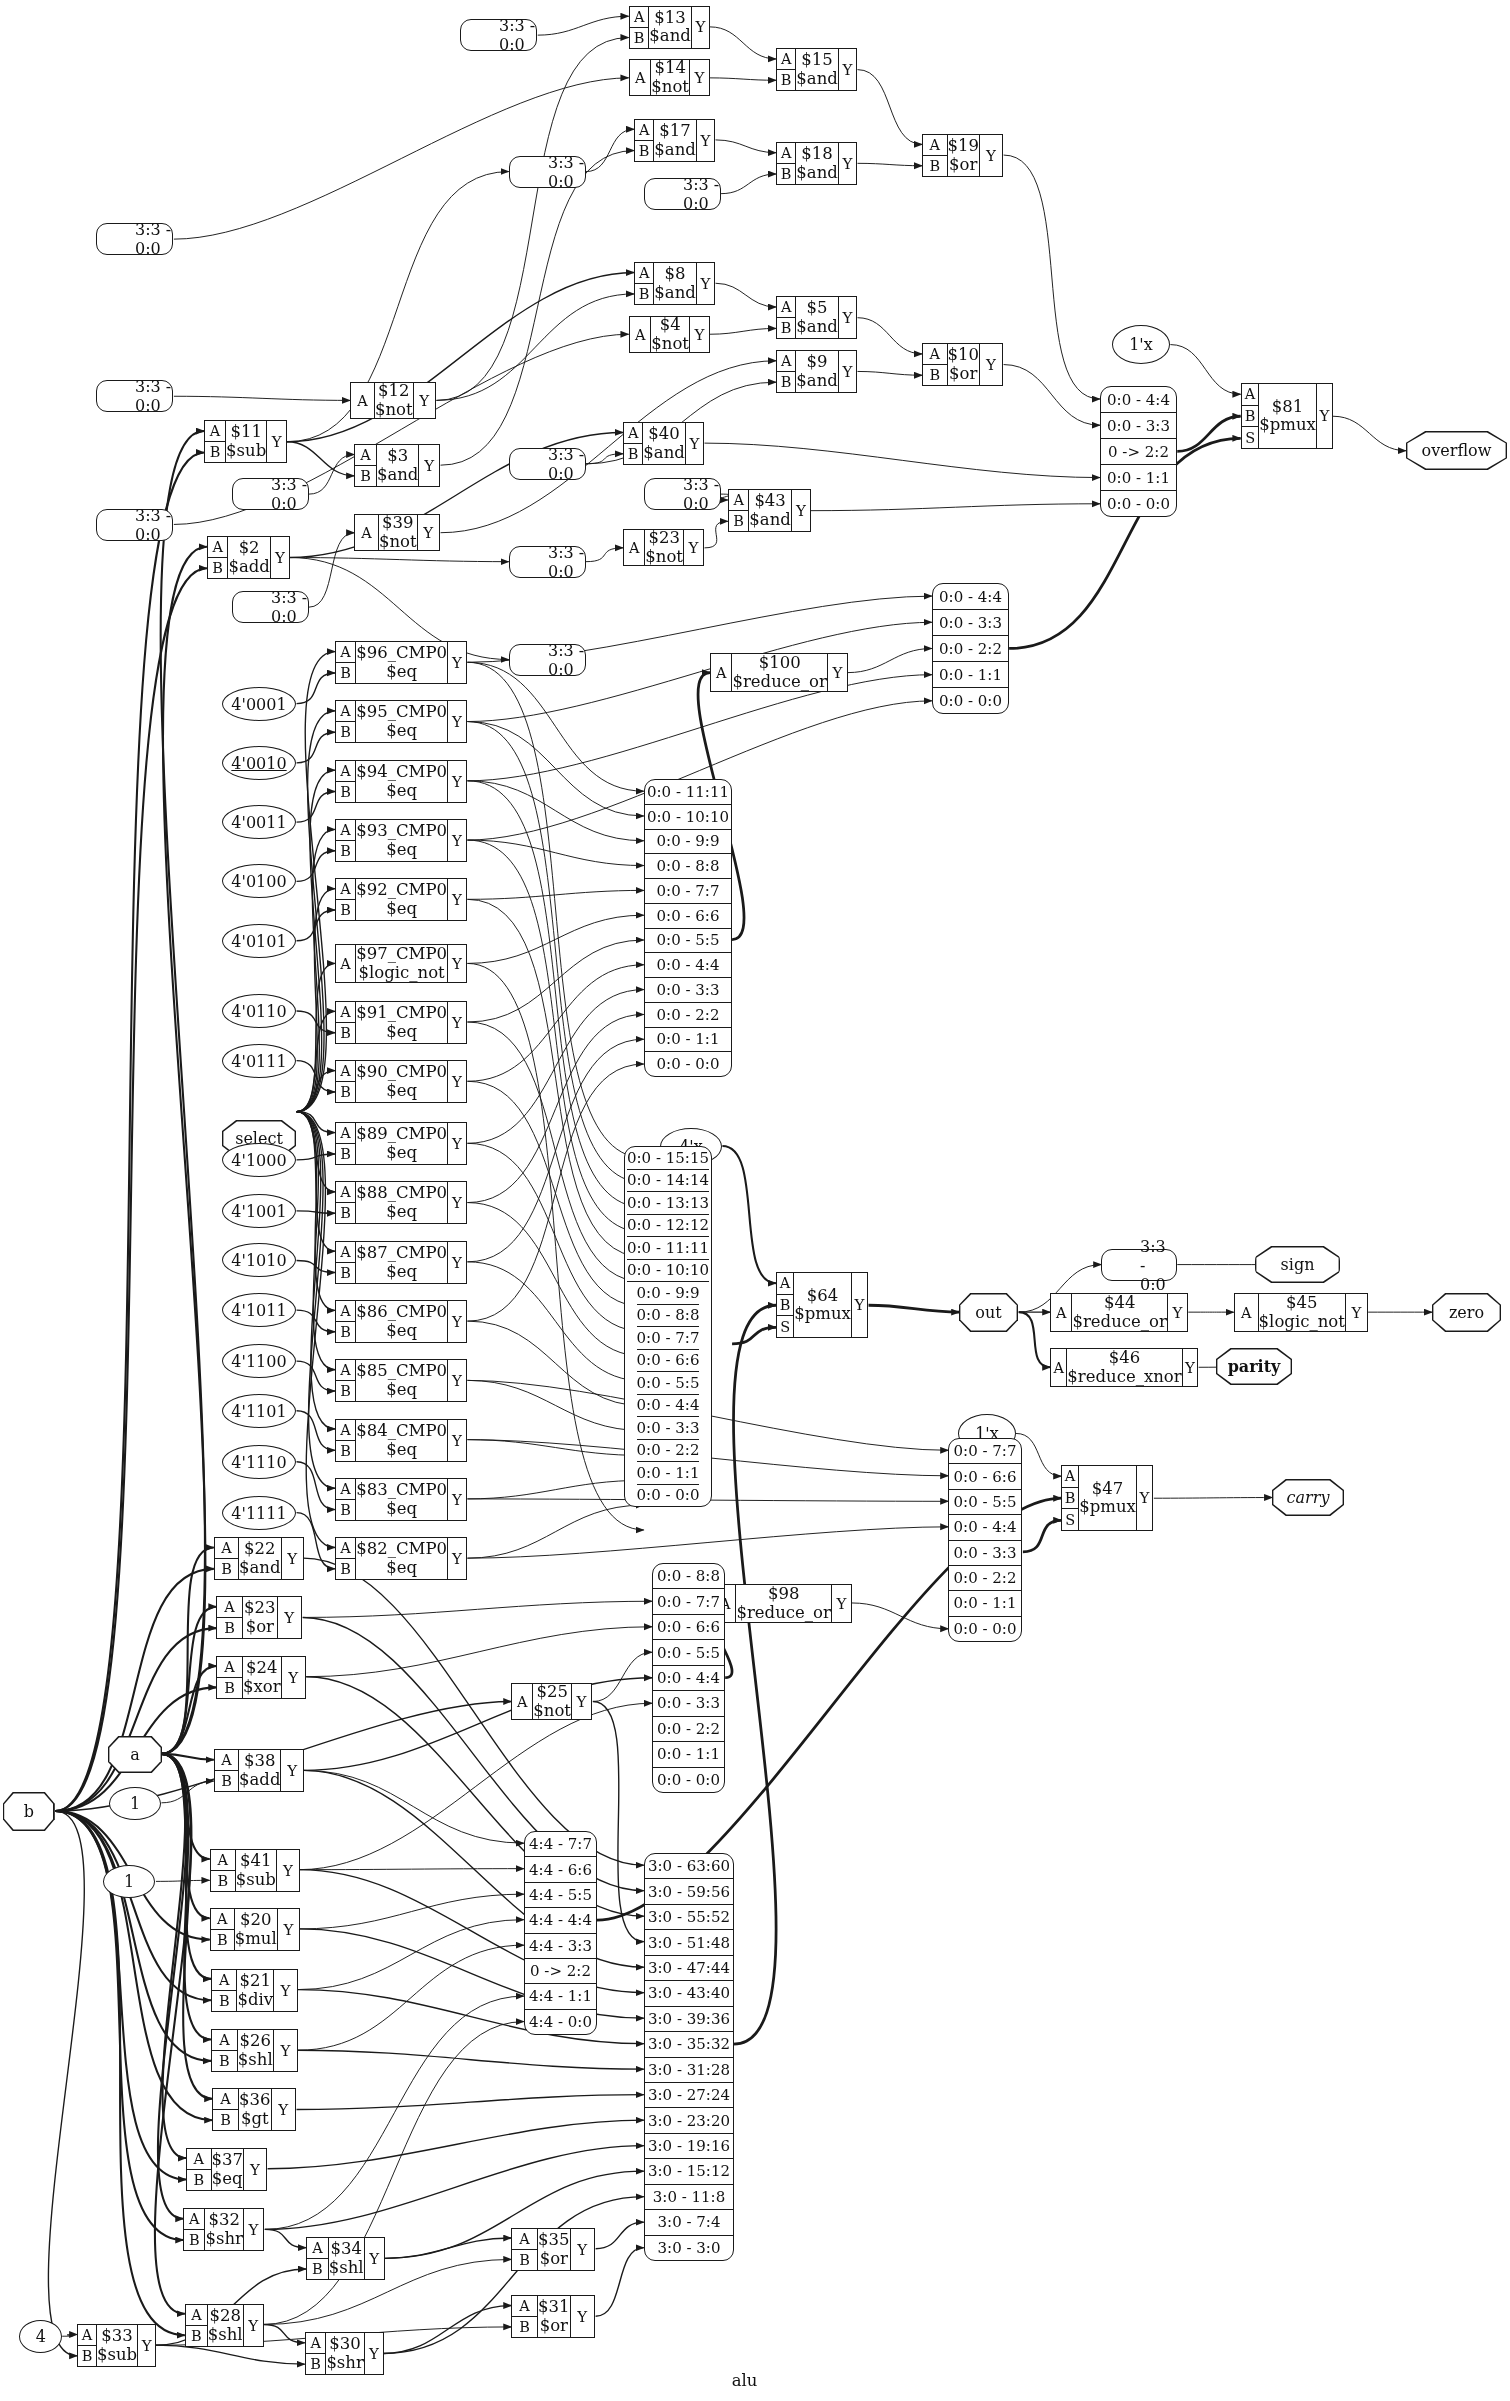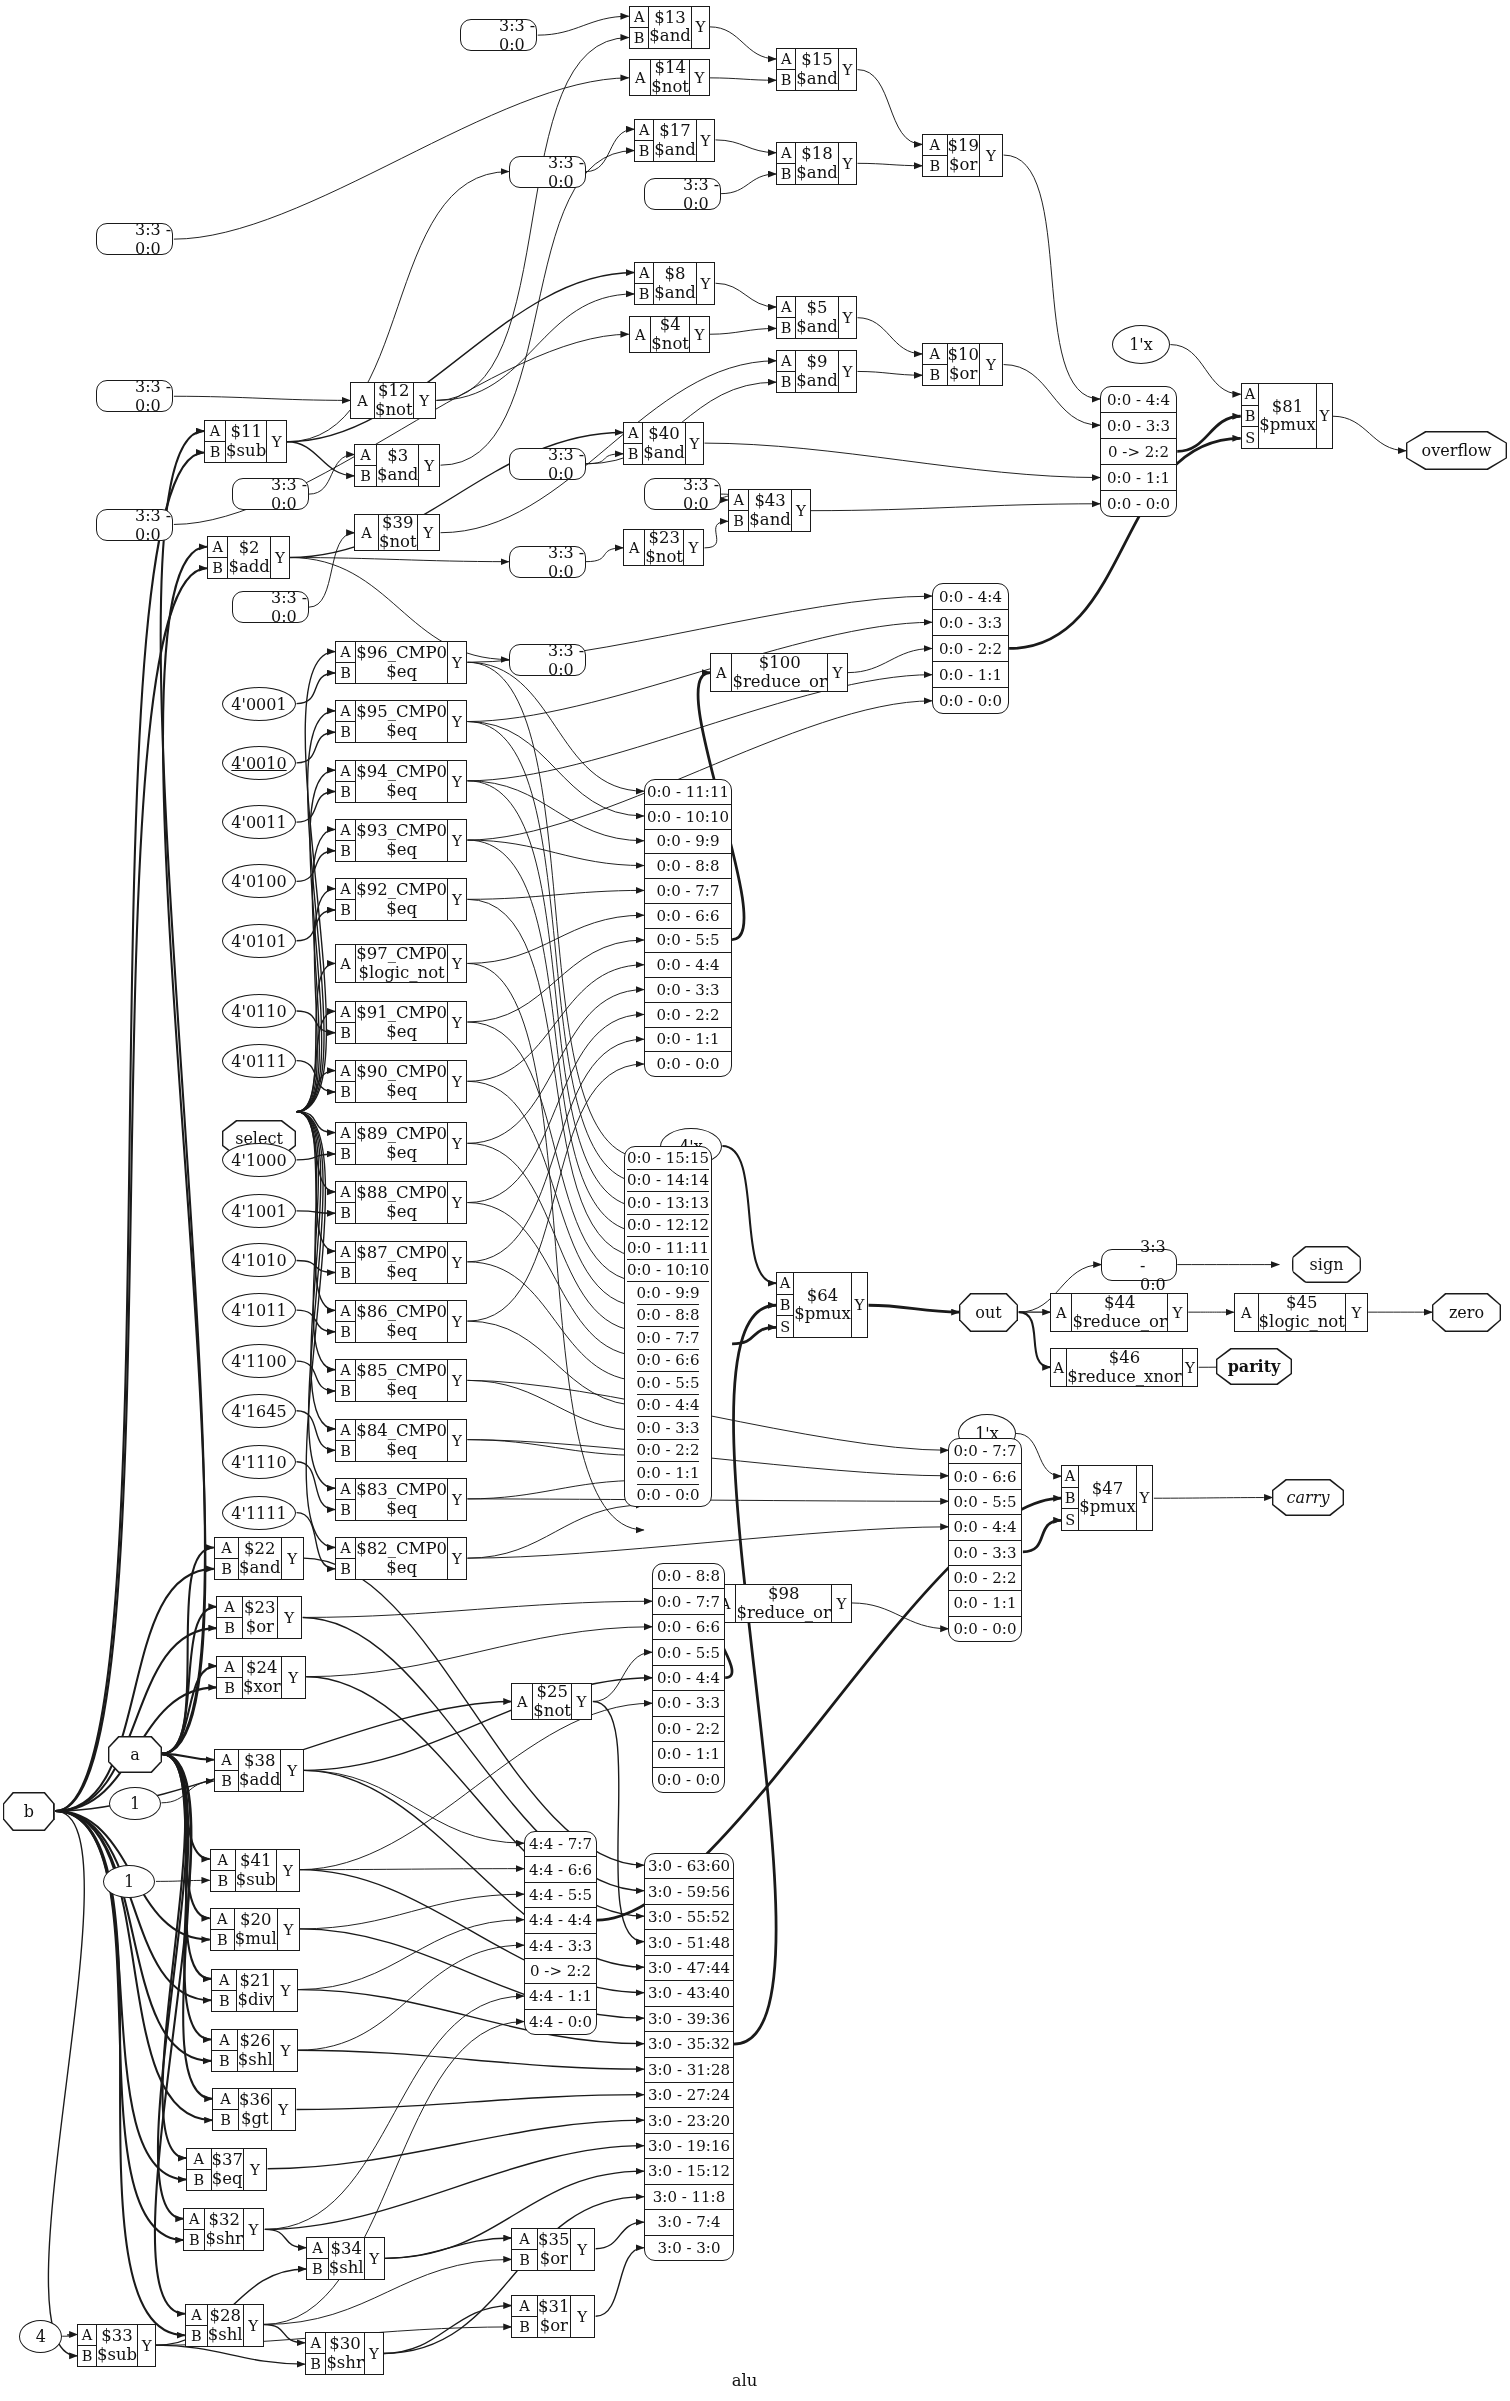--- a/index.html
+++ b/index.html
@@ -912,42 +912,42 @@
     <div class="node const" style="left: 222px; top: 1044px; width: 74px; height: 34px;">4'0111</div>
     <div class="node oct" style="left: 222px; top: 1093px; width: 74px; height: 37px; margin-top: 27px;">
       <div class="octin"></div>
       <div class="octlbl">select</div>
     </div>
     <div class="node const" style="left: 222px; top: 1143px; width: 74px; height: 34px;">4'1000</div>
     <div class="node const" style="left: 222px; top: 1194px; width: 74px; height: 34px;">4'1001</div>
     <div class="node const" style="left: 222px; top: 1243px; width: 74px; height: 34px;">4'1010</div>
     <div class="node const" style="left: 222px; top: 1293px; width: 74px; height: 34px;">4'1011</div>
     <div class="node const" style="left: 222px; top: 1344px; width: 74px; height: 34px;">4'1100</div>
-    <div class="node const" style="left: 222px; top: 1394px; width: 74px; height: 34px;">4'1645</div>
+    <div class="node const" style="left: 222px; top: 1394px; width: 74px; height: 34px;">4'1101</div>
     <div class="node const" style="left: 222px; top: 1445px; width: 74px; height: 34px;">4'1110</div>
     <div class="node const" style="left: 222px; top: 1496px; width: 74px; height: 34px;">4'1111</div>
     <div class="node const" style="left: 1112px; top: 325px; width: 58px; height: 39px;">1'x</div>
     <div class="node const" style="left: 660px; top: 1128px; width: 62px; height: 37px;">4'x</div>
     <div class="node const" style="left: 958px; top: 1414px; width: 58px; height: 39px;">1'x</div>
     <div class="node oct" style="left: 108px; top: 1736px; width: 54px; height: 37px;">
       <div class="octin"></div>
       <div class="octlbl">a</div>
     </div>
     <div class="node const" style="left: 109px; top: 1787px; width: 52px; height: 33px;">1</div>
     <div class="node oct" style="left: 2.8px; top: 1792px; width: 52px; height: 39px;">
       <div class="octin"></div>
       <div class="octlbl">b</div>
     </div>
     <div class="node const" style="left: 103px; top: 1865px; width: 52px; height: 33px;">1</div>
     <div class="node const" style="left: 19.3px; top: 2320px; width: 43px; height: 33px;">4</div>
     <div class="node oct" style="left: 1406px; top: 431px; width: 101px; height: 39px;">
       <div class="octin"></div>
       <div class="octlbl">overflow</div>
     </div>
-    <div class="node oct" style="left: 1292px; top: 1246px; width: 69px; height: 37px; border-radius: 15px;">
+    <div class="node oct" style="left: 1255px; top: 1246px; width: 85px; height: 37px; border-radius: 15px;">
       <div class="octin"></div>
       <div class="octlbl">sign</div>
     </div>
     <div class="node oct" style="left: 1432px; top: 1293px; width: 69px; height: 39px;">
       <div class="octin"></div>
       <div class="octlbl">zero</div>
     </div>
     <div class="node oct" style="left: 1216px; top: 1348px; width: 76px; height: 37px; font-weight: bold;">
       <div class="octin"></div>
       <div class="octlbl">parity</div>

